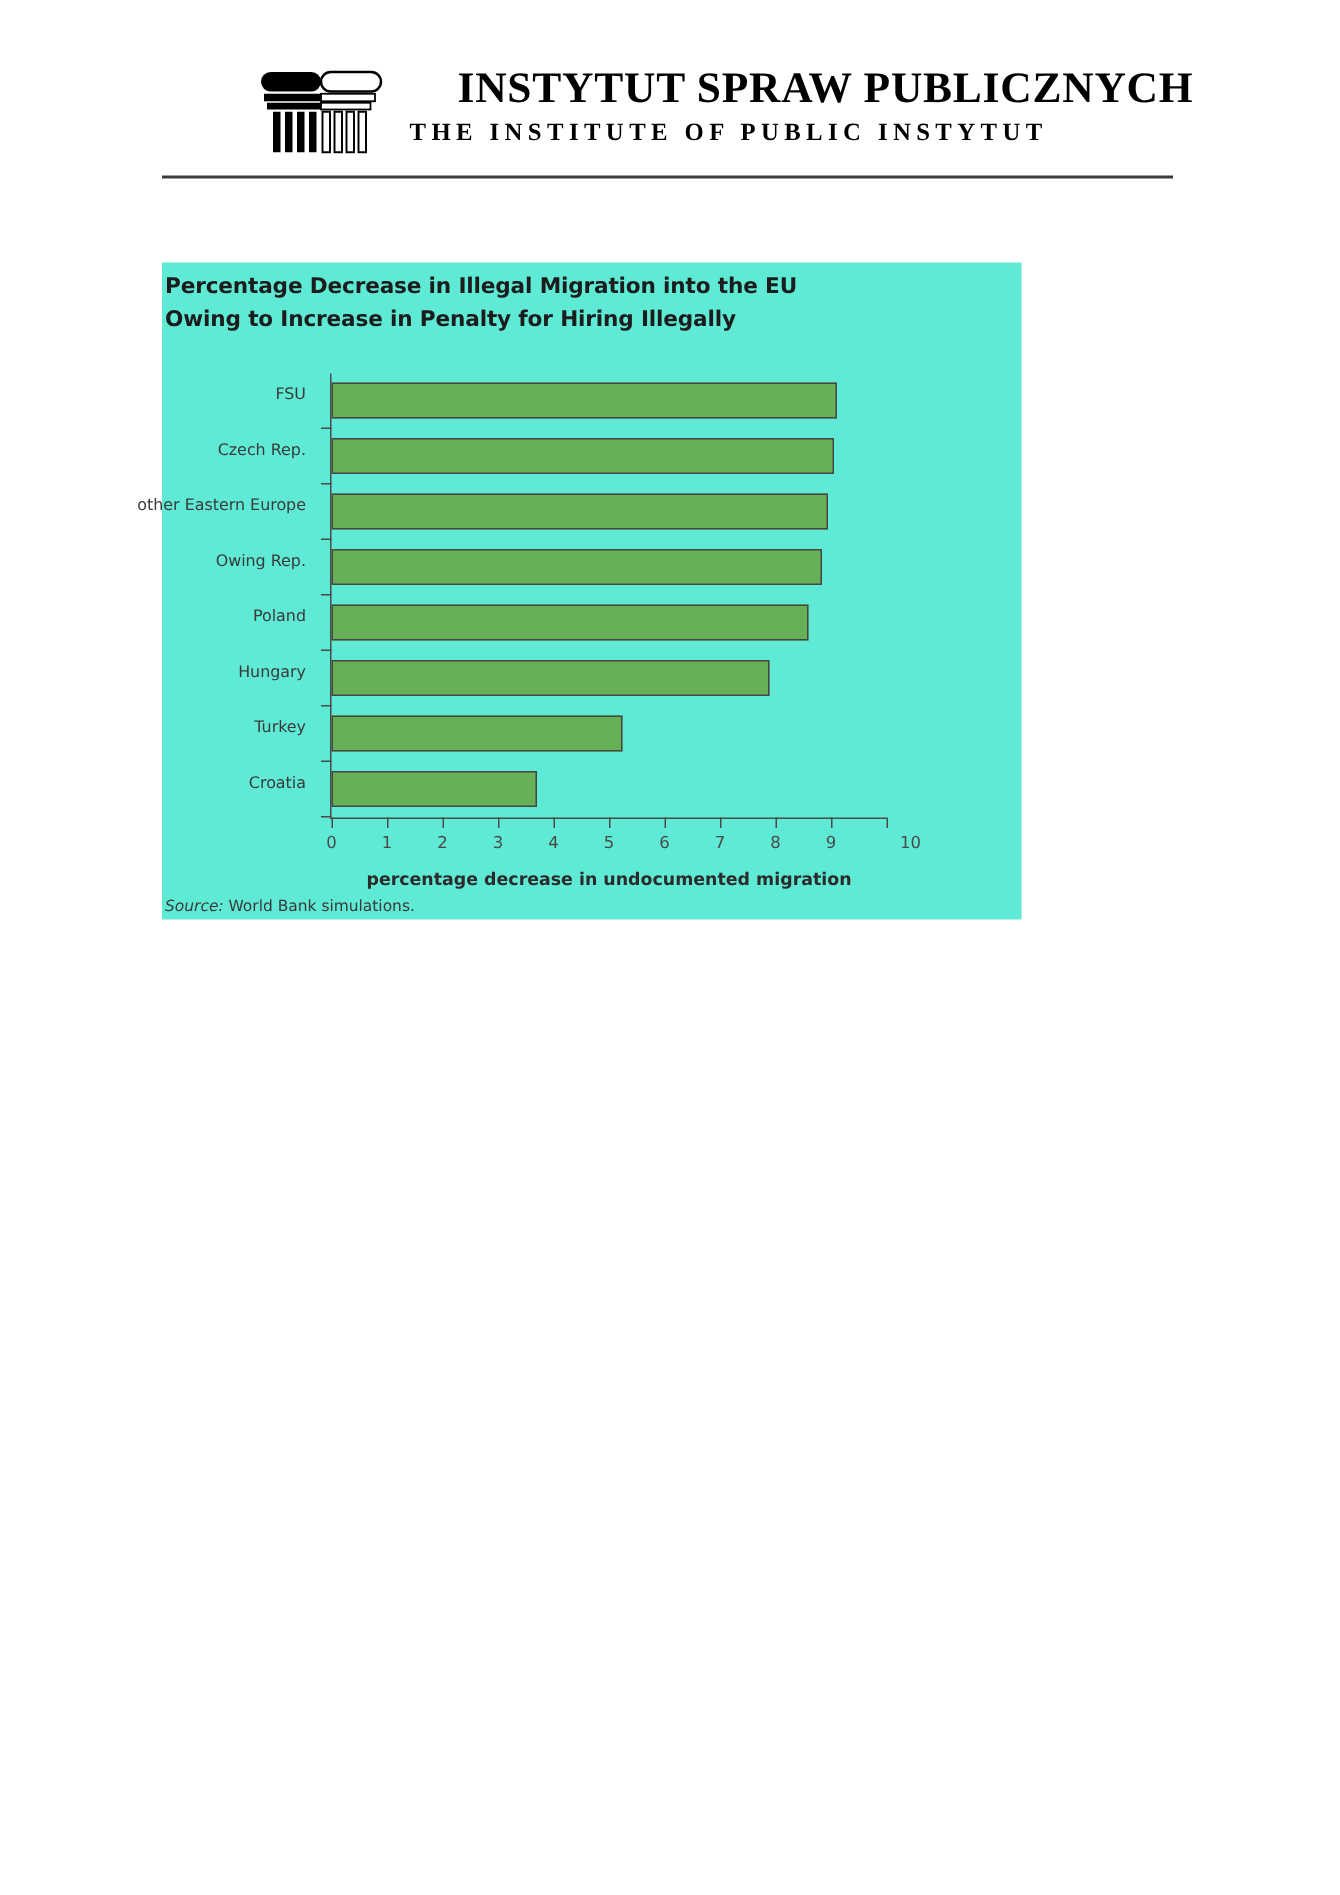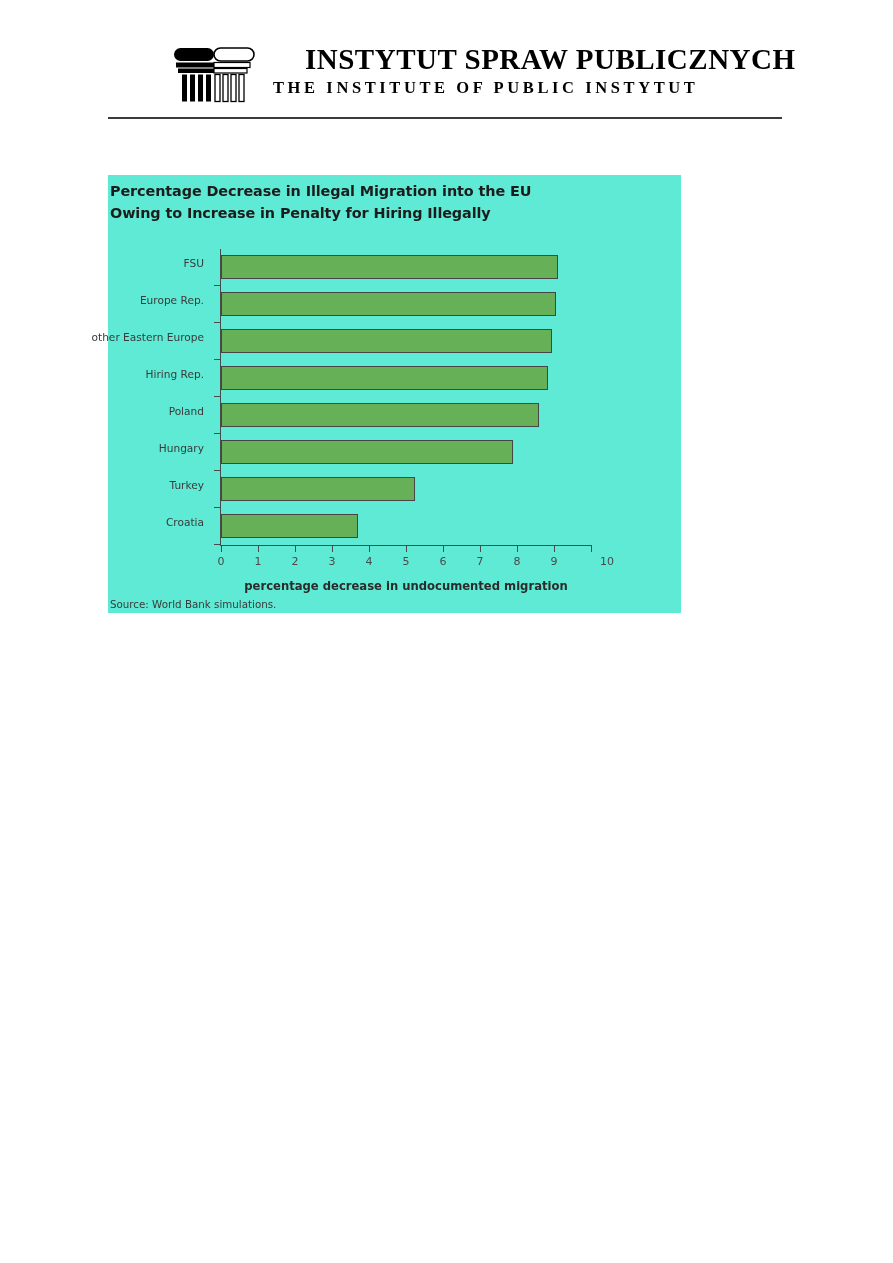--- a/index.html
+++ b/index.html
@@ -174,20 +174,21 @@
   #source-note {
     position: absolute;
     left: 2px;
     top: 423px;
     font-family: "DejaVu Sans", sans-serif;
     font-size: 10.3px;
     color: #3a3a3a;
     white-space: nowrap;
   }
   #source-note .src-label {
+    font-style: italic;
   }
 </style>
 </head>
 <body>
 
 <div id="letterhead">
 
   <div id="logo-mark">
     <svg viewBox="0 0 90 58" width="90" height="58" aria-hidden="true">
 
@@ -229,31 +230,31 @@
   <div id="plot-area">
     <div id="y-axis-line"></div>
     <div id="x-axis-line"></div>
     <div id="bars-container">
         <div class="bar-row" style="top: 0px;">
           <div class="cat-label">FSU</div>
           <div class="y-tick" style="top: 36px;"></div>
           <div class="bar" title="FSU: 9.1" style="width: 336.7px; background: rgb(102, 177, 88); border-color: rgb(69, 69, 69);"></div>
         </div>
         <div class="bar-row" style="top: 37px;">
-          <div class="cat-label">Europe Rep.</div>
+          <div class="cat-label">Czech Rep.</div>
           <div class="y-tick" style="top: 36px;"></div>
           <div class="bar" title="Czech Rep.: 9.05" style="width: 334.85px; background: rgb(102, 177, 88); border-color: rgb(69, 69, 69);"></div>
         </div>
         <div class="bar-row" style="top: 74px;">
           <div class="cat-label">other Eastern Europe</div>
           <div class="y-tick" style="top: 36px;"></div>
           <div class="bar" title="other Eastern Europe: 8.95" style="width: 331.15px; background: rgb(102, 177, 88); border-color: rgb(69, 69, 69);"></div>
         </div>
         <div class="bar-row" style="top: 111px;">
-          <div class="cat-label">Hiring Rep.</div>
+          <div class="cat-label">Owing Rep.</div>
           <div class="y-tick" style="top: 36px;"></div>
           <div class="bar" title="Slovak Rep.: 8.85" style="width: 327.45px; background: rgb(102, 177, 88); border-color: rgb(69, 69, 69);"></div>
         </div>
         <div class="bar-row" style="top: 148px;">
           <div class="cat-label">Poland</div>
           <div class="y-tick" style="top: 36px;"></div>
           <div class="bar" title="Poland: 8.6" style="width: 318.2px; background: rgb(102, 177, 88); border-color: rgb(69, 69, 69);"></div>
         </div>
         <div class="bar-row" style="top: 185px;">
           <div class="cat-label">Hungary</div>

